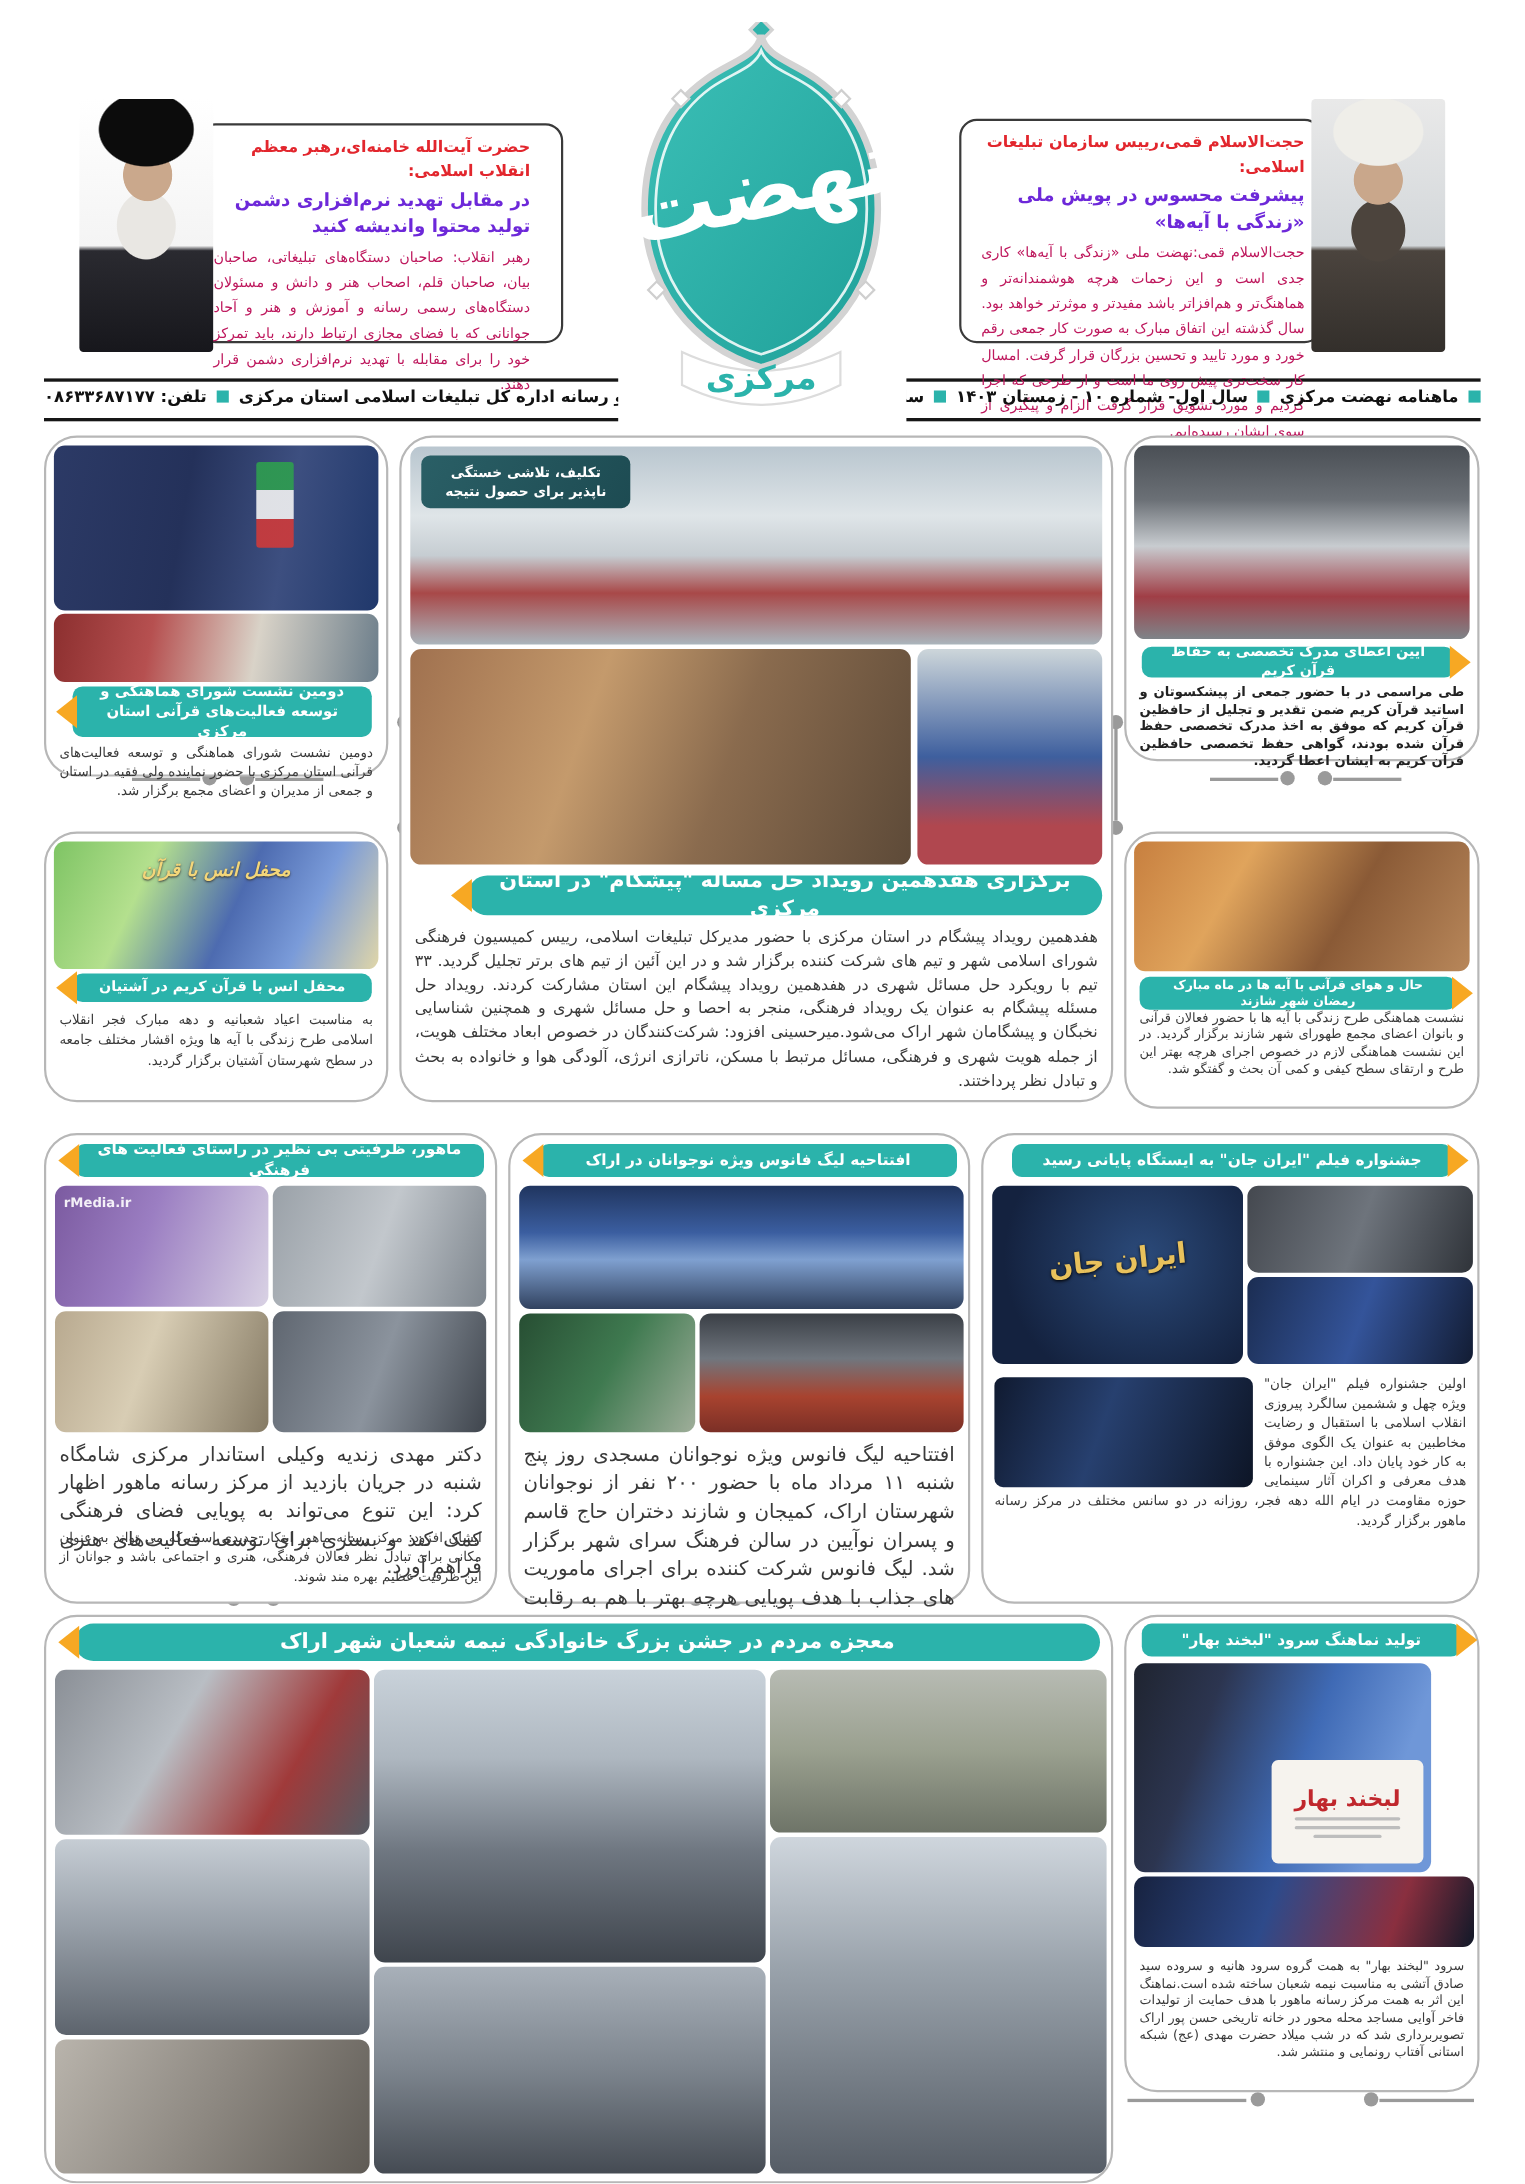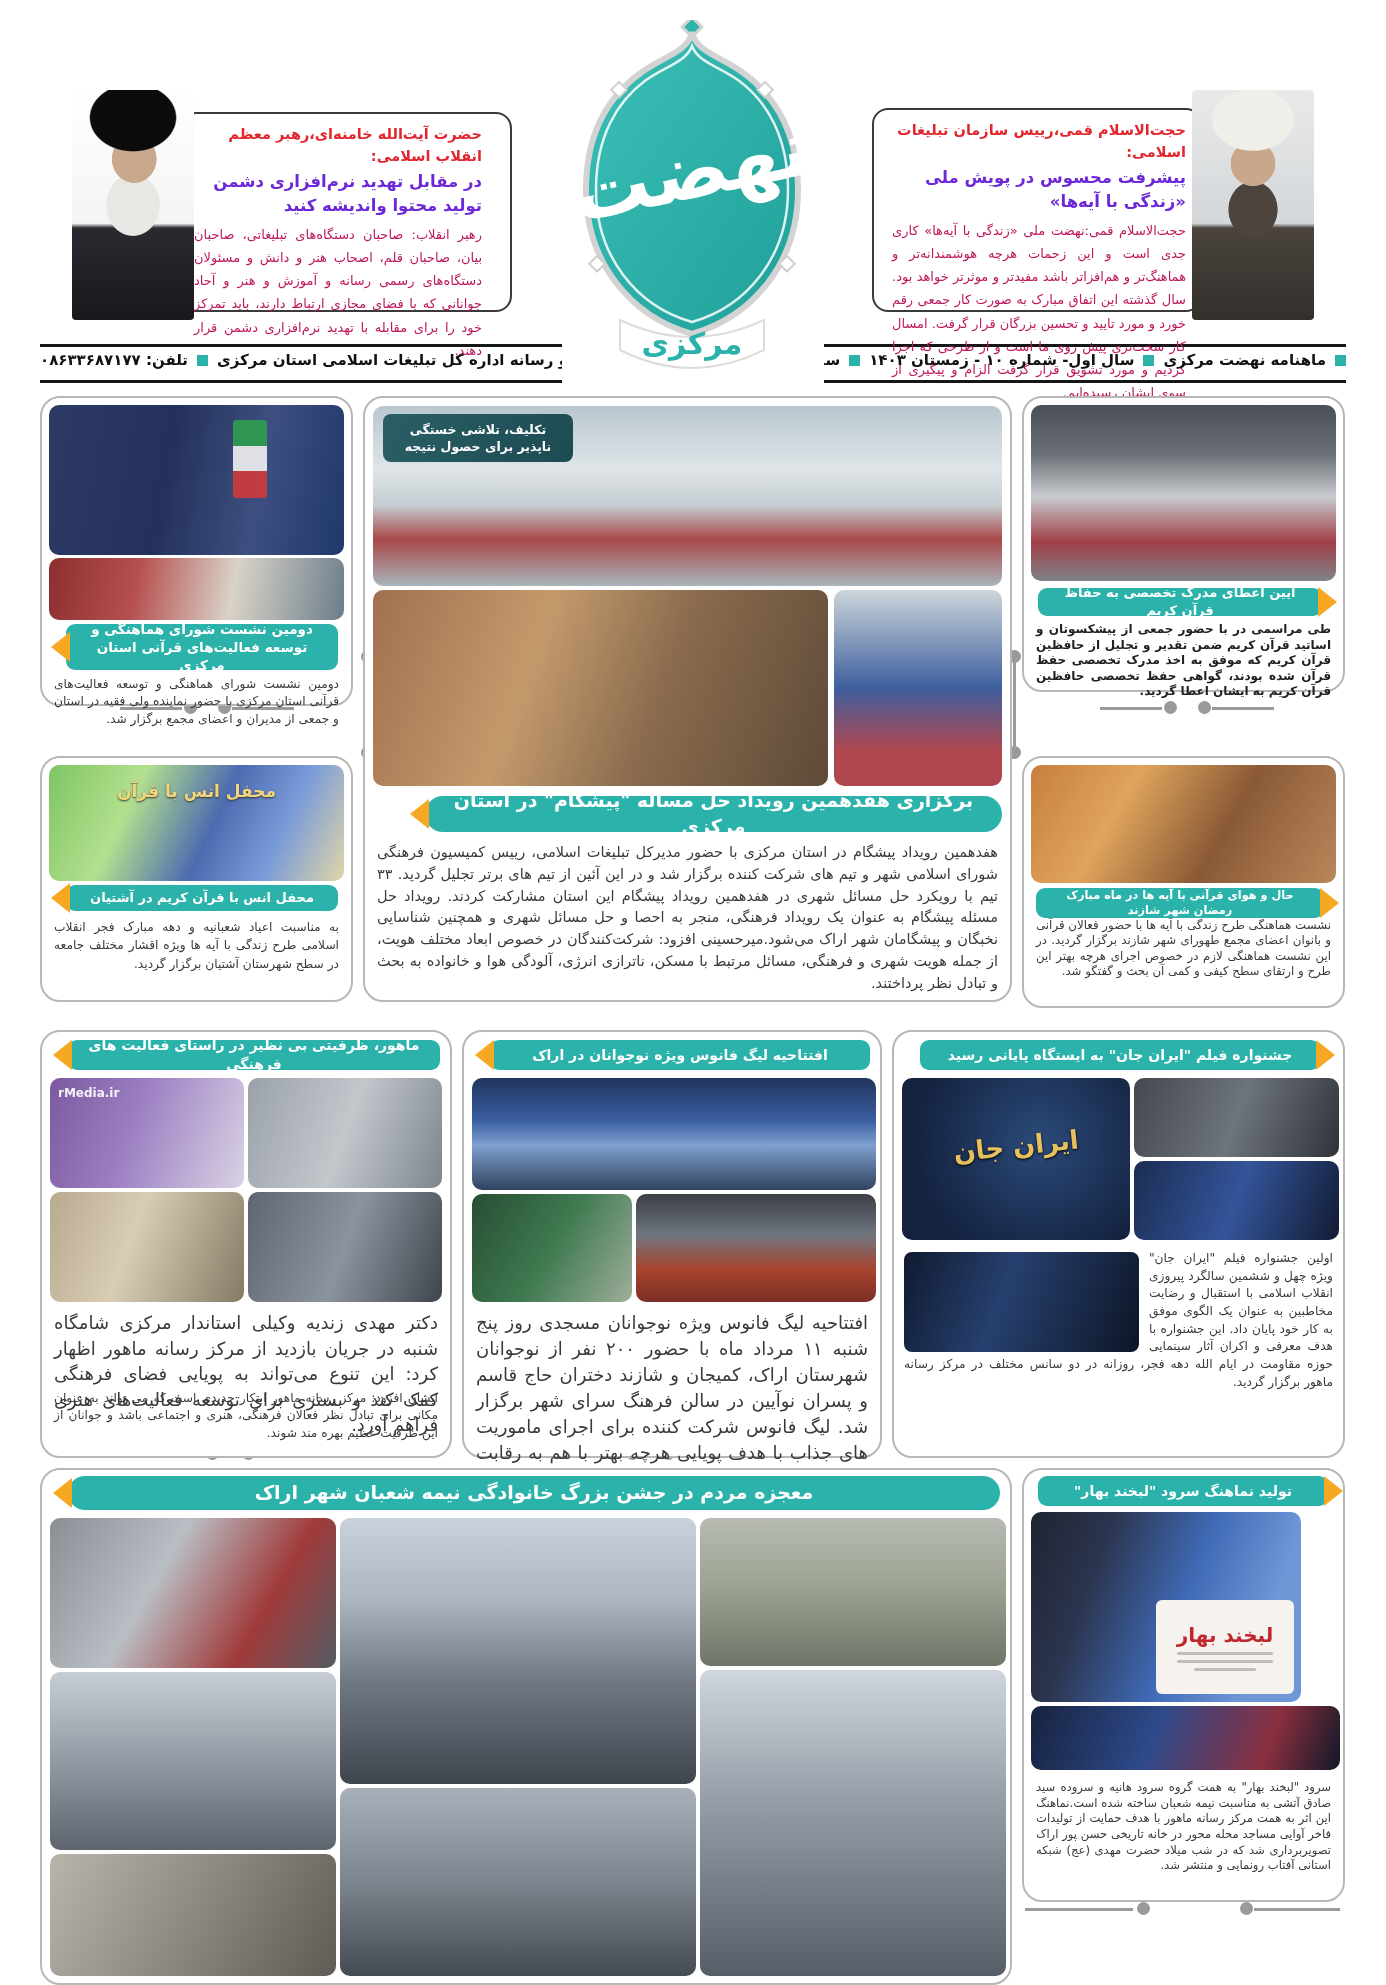--- a/index.html
+++ b/index.html
@@ -19,35 +19,35 @@
     radial-gradient(ellipse 58% 24% at 50% 12%, #0c0c0c 60%, transparent 62%),
     radial-gradient(ellipse 30% 17% at 51% 30%, #caa88c 60%, transparent 62%),
     radial-gradient(ellipse 36% 22% at 50% 50%, #e9e7e3 60%, transparent 62%),
     linear-gradient(180deg,#ffffff 0%,#f4f4f4 58%,#2a2a30 60%,#17171c 100%);}
   .p-qomi{background:
     radial-gradient(ellipse 55% 22% at 50% 13%, #efeee9 60%, transparent 62%),
     radial-gradient(ellipse 30% 16% at 50% 32%, #c9a78b 60%, transparent 62%),
     radial-gradient(ellipse 33% 20% at 50% 52%, #4c443d 60%, transparent 62%),
     linear-gradient(180deg,#e9e9e9 0%,#d3d7da 58%,#4b443e 60%,#332f2b 100%);}
   
-  .card{position:absolute;background:#fff;border:2px solid #b7b7b7;border-radius:20px;box-sizing:border-box;z-index:2;}
+  .card{position:absolute;background:#fff;border:2px solid #b7b7b7;border-radius:30px;box-sizing:border-box;z-index:2;}
   .ph{position:absolute;border-radius:10px;overflow:hidden;}
   .bar{position:absolute;background:#2bb3ab;color:#fff;font-weight:bold;display:flex;align-items:center;justify-content:center;text-align:center;border-radius:9px;z-index:4;padding:2px 12px;box-sizing:border-box;line-height:1.35;}
   .rl{border-radius:20px;}
   .arrL::before{content:"";position:absolute;left:-15px;top:50%;transform:translateY(-50%);border:15px solid transparent;border-right:19px solid #f7a823;border-left:0;}
   .arrR::after{content:"";position:absolute;right:-15px;top:50%;transform:translateY(-50%);border:15px solid transparent;border-left:19px solid #f7a823;border-right:0;}
   .btxt{position:absolute;color:#3a3a3a;text-align:justify;direction:rtl;}
   
   .dot{position:absolute;width:13px;height:13px;border-radius:50%;background:#9a9a9a;z-index:1;}
   .cl{position:absolute;background:#9a9a9a;z-index:1;}
   
   .f1{background:linear-gradient(100deg,#2c3a66 0%,#24315a 40%,#3d4f80 70%,#20386b 100%);}
   .mini-flag{position:absolute;right:26%;top:10%;width:34px;height:78px;background:linear-gradient(180deg,#2e9e4f 33%,#f2f2f2 33%,#f2f2f2 66%,#cf3a3a 66%);border-radius:3px;opacity:.9;}
   .f2{background:linear-gradient(100deg,#8c2f2f,#b65050 30%,#d9d3c8 62%,#6b7d8a);}
-  .f3{background:linear-gradient(115deg,#7ec464,#b4e08e 28%,#4d6bb0 55%,#7a9bd9 76%,#e0d6a8);}
+  .f3{background:linear-gradient(115deg,#7ec464,#b4e08e 28%,#4d6bb0 55%,#7a9bd9 76%,#e0d6a8);font-style:italic;}
   .goldtxt{position:absolute;top:14%;left:50%;transform:translateX(-50%);color:#f3d67a;font-weight:bold;font-size:17px;text-shadow:0 1px 2px #333;white-space:nowrap;}
   .f4{background:linear-gradient(180deg,#b9c6cf 0%,#dfe5e8 35%,#c6cdd2 55%,#a84848 74%,#aab5bc 100%);}
   .ph-banner{position:absolute;left:10px;top:8px;width:190px;height:48px;background:linear-gradient(120deg,#2a5f66,#1d4b52);border-radius:8px;color:#fff;font-weight:bold;font-size:12.5px;display:flex;align-items:center;justify-content:center;text-align:center;padding:2px 8px;box-sizing:border-box;line-height:1.4;}
   .f5{background:linear-gradient(110deg,#a0714f,#c49a6c 35%,#8a6b4e 62%,#5d4a38);}
   .f6{background:linear-gradient(180deg,#cdd6da,#3e5f9e 50%,#b0474f 82%);}
   .f7{background:linear-gradient(180deg,#4a4f55 0%,#6b7076 28%,#c8ccd0 52%,#a03e46 78%,#7e8489);}
   .f8{background:linear-gradient(120deg,#c77f3f,#e0a45c 30%,#8a5a36 62%,#b8875a);}
   .f9{background:linear-gradient(110deg,#7b5aa0,#9b7ec2 42%,#d9d2e4);}
   .wm{position:absolute;left:8px;top:8px;direction:ltr;color:#fff;font-size:12px;font-weight:bold;opacity:.9;}
   .f10{background:linear-gradient(110deg,#9aa1a8,#c2c7cc 50%,#7d858d);}

